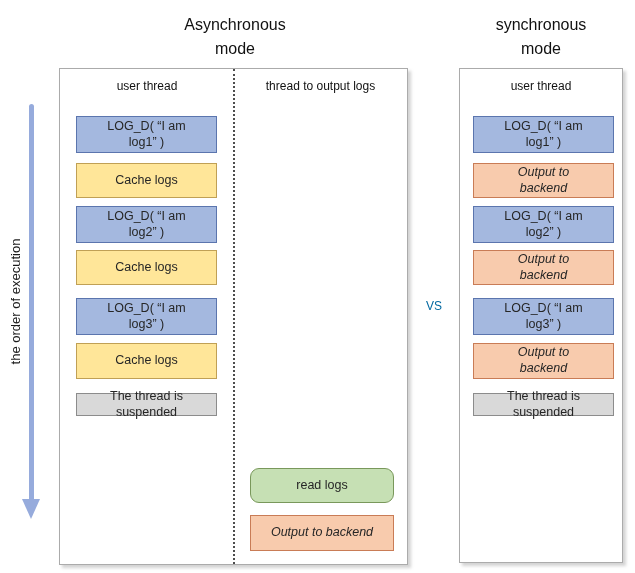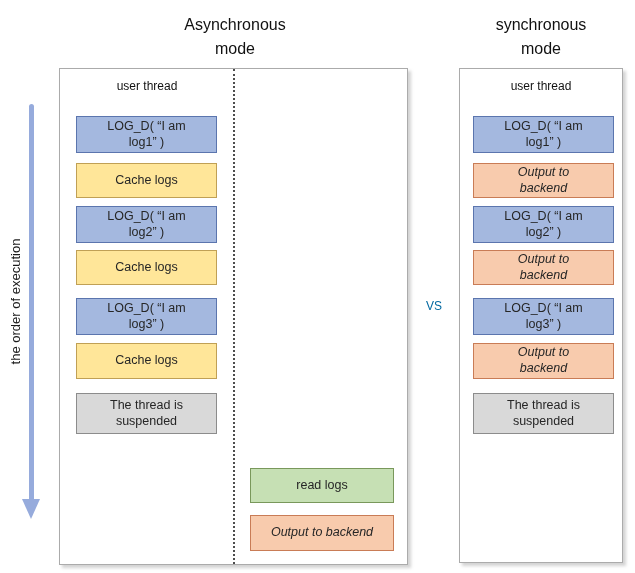--- a/index.html
+++ b/index.html
@@ -30,33 +30,33 @@
     border-left:2px dotted #4d4d4d;
   }
   
   .fbox{
     position:absolute;display:flex;align-items:center;justify-content:center;
     text-align:center;font-size:12.5px;color:#262626;
     border:1.5px solid;box-sizing:border-box;line-height:1.25;padding:2px 19px;
   }
   .fbox.log{background:var(--log-fill);border-color:var(--log-border);}
   .fbox.cache{background:var(--cache-fill);border-color:var(--cache-border);}
-  .fbox.read{background:var(--read-fill);border-color:var(--read-border);}
+  .fbox.read{background:var(--read-fill);border-color:var(--read-border);border-radius:9px;}
   .fbox.output{background:var(--output-fill);border-color:var(--output-border);font-style:italic;}
   .fbox.suspended{background:var(--suspended-fill);border-color:var(--suspended-border);padding:2px 18px;}
   
   .panel.async .ucol{left:16px;width:141px;}
   .panel.sync  .ucol{left:13px;width:141px;}
   .slot1{top:47px;height:37px;}
   .slot2{top:94px;height:35px;}
   .slot3{top:137px;height:37px;}
   .slot4{top:181px;height:35px;}
   .slot5{top:229px;height:37px;}
   .slot6{top:274px;height:36px;}
-  .slot7{top:324px;height:41px;}
+  .slot7{top:324px;height:23px;}
   
   .panel.async .ocol{left:190px;width:144px;}
   .slot-read{top:399px;height:35px;}
   .slot-out{top:446px;height:36px;}
   
   .vs{
     position:absolute;left:419px;top:299px;width:30px;text-align:center;
     font-size:12px;font-weight:500;color:#0369a1;
   }
   
@@ -87,20 +87,21 @@
     <div>synchronous</div>
     <div>mode</div>
   </div>
 
   <div class="exec-arrow-stem"></div>
   <div class="exec-arrow-head"></div>
   <div class="exec-arrow-label">the order of execution</div>
 
   <div class="panel async">
     <div class="col-header" style="left:0;width:174px;">user thread</div>
+    <div class="col-header" style="left:174px;width:173px;">thread to output logs</div>
     <div class="divider-dotted"></div>
 
     <div class="fbox log ucol slot1">LOG_D( “I am log1” )</div>
     <div class="fbox cache ucol slot2">Cache logs</div>
     <div class="fbox log ucol slot3">LOG_D( “I am log2” )</div>
     <div class="fbox cache ucol slot4">Cache logs</div>
     <div class="fbox log ucol slot5">LOG_D( “I am log3” )</div>
     <div class="fbox cache ucol slot6">Cache logs</div>
     <div class="fbox suspended ucol slot7">The thread is suspended</div>
 

